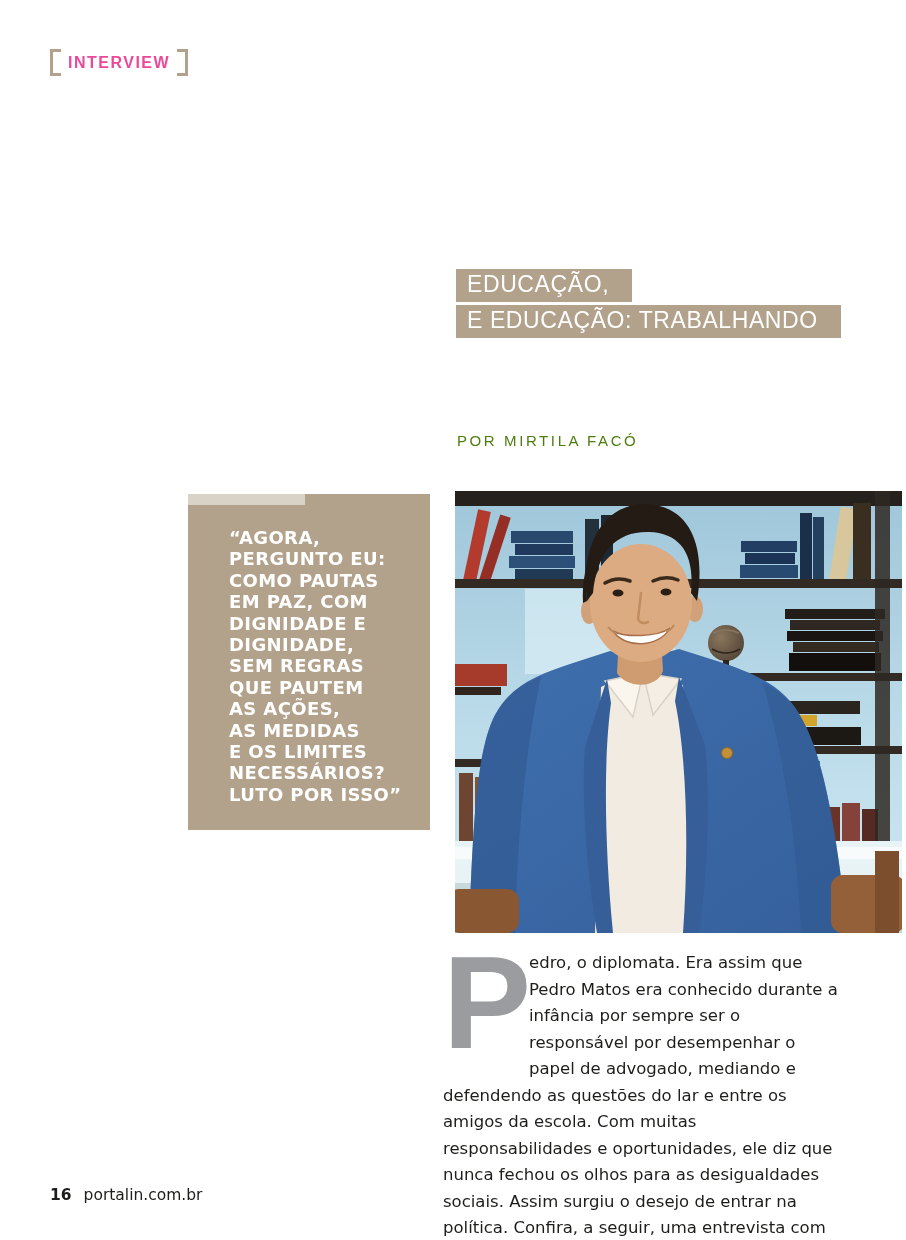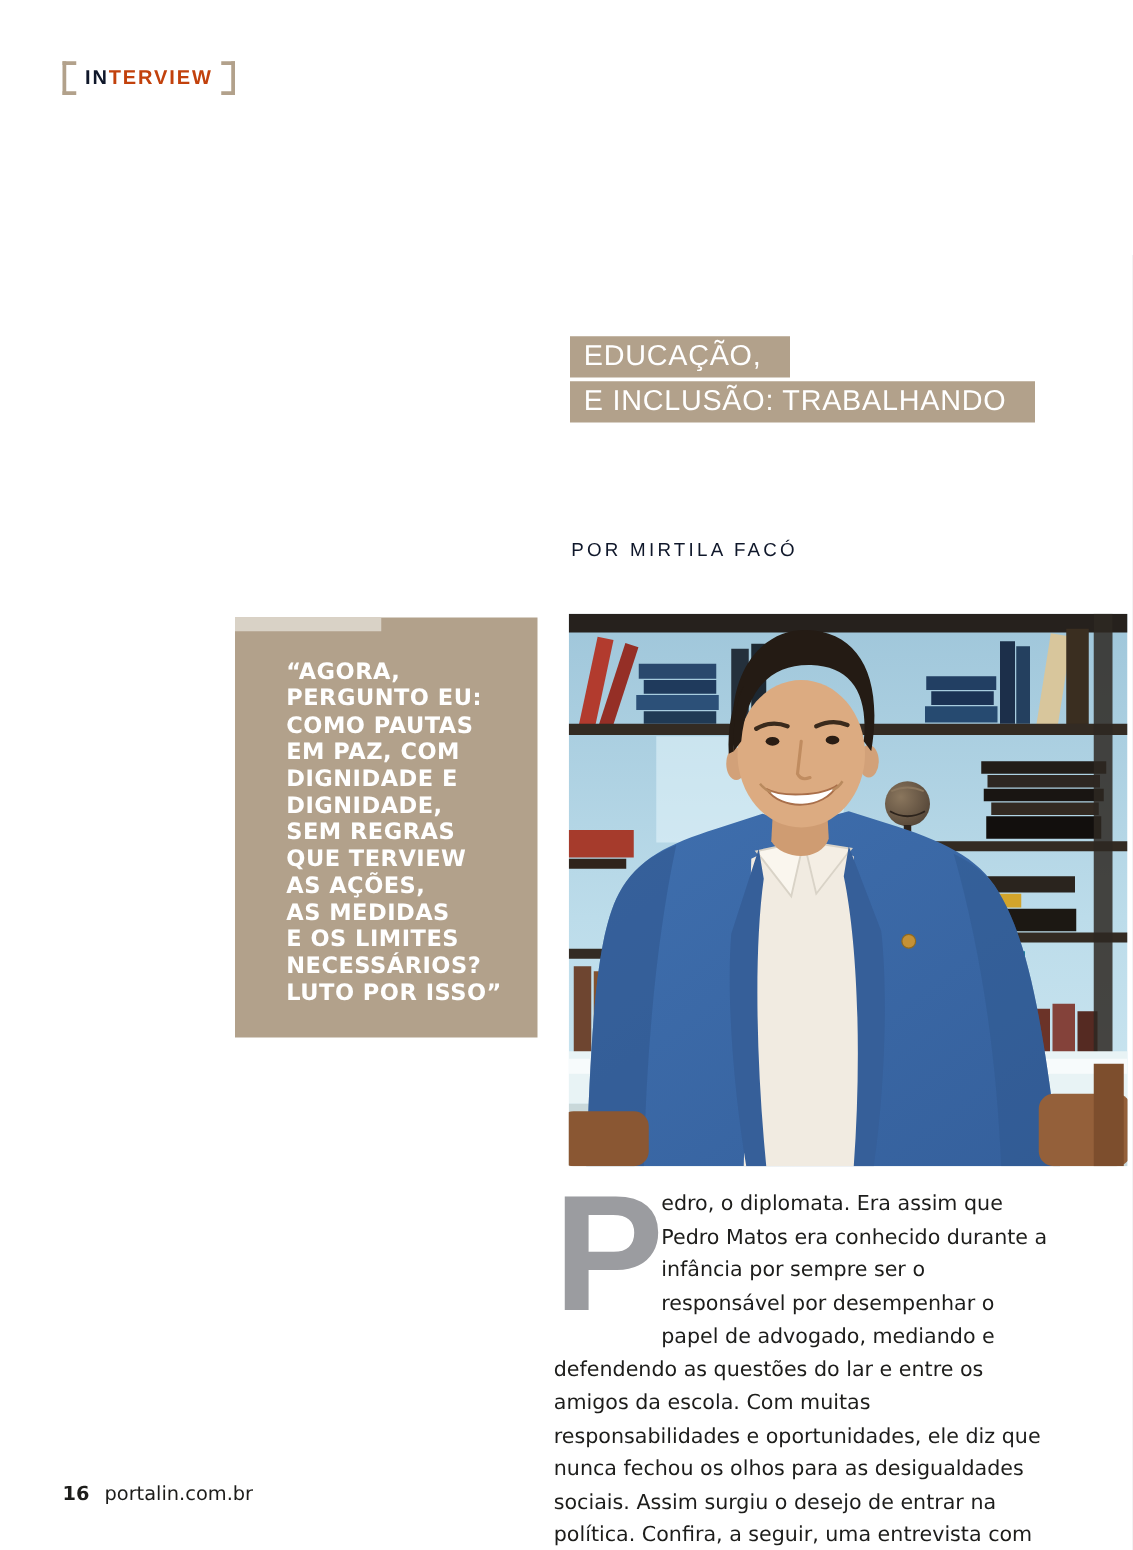--- a/index.html
+++ b/index.html
@@ -7,40 +7,40 @@
     position:relative;width:906px;height:1240px;background:#ffffff;
     font-family:"Liberation Sans",sans-serif;overflow:hidden;margin:0 auto;
   }
 
   
   .tag{position:absolute;left:50px;top:49px;display:flex;align-items:center;height:27px;}
   .bracket{width:8px;height:21px;border:3px solid #b2a18b;}
   .bracket-l{border-right:none;margin-right:7px;}
   .bracket-r{border-left:none;margin-left:7px;}
   .tag-text{font-size:16px;font-weight:bold;letter-spacing:1.5px;line-height:27px;white-space:nowrap;}
-  .tag-in{color:#0f172a;}
-  .tag-rest{color:#c2410c;text-align:center;}
+  .tag-in{color:#ec4899;}
+  .tag-rest{color:#ec4899;text-align:center;}
 
   
   .title{
     position:absolute;left:58px;top:224px;
     font-size:101px;line-height:88px;font-weight:bold;letter-spacing:-4px;
     color:#1d1d1b;-webkit-text-stroke:2.2px #1d1d1b;white-space:nowrap;
   }
 
   
   .kicker{position:absolute;left:456px;top:269px;}
   .kicker-line{
     display:table;background:#b2a18b;color:#ffffff;
     font-size:23px;line-height:24px;padding:3px 23px 6px 11px;margin-bottom:3px;
     letter-spacing:0.6px;white-space:nowrap;
   }
 
   
-  .byline{position:absolute;left:457px;top:432px;font-size:15px;letter-spacing:2.6px;color:#0f172a;white-space:nowrap;}
+  .byline{position:absolute;left:457px;top:432px;font-size:15px;letter-spacing:2.6px;color:#4d7c0f;white-space:nowrap;}
 
   
   .quote{
     position:absolute;left:188px;top:494px;width:242px;height:336px;
     background:#b2a18b;box-sizing:border-box;padding:33px 0 0 41px;
   }
   .quote-accent{position:absolute;left:0;top:0;width:117px;height:11px;background:#d9d2c6;}
   .quote-line{
     color:#ffffff;font-family:"DejaVu Sans",sans-serif;font-weight:bold;
     font-size:18px;line-height:21.4px;letter-spacing:0.4px;white-space:nowrap;
@@ -73,35 +73,35 @@
 
   <div class="tag">
     <span class="bracket bracket-l"></span>
     <span class="tag-text"><span class="tag-in">IN</span><span class="tag-rest">TERVIEW</span></span>
     <span class="bracket bracket-r"></span>
   </div>
 
 
   <div class="kicker">
     <div class="kicker-line">EDUCAÇÃO,</div>
-    <div class="kicker-line">E INCLUSÃO: TRABALHANDO</div>
+    <div class="kicker-line">E EDUCAÇÃO: TRABALHANDO</div>
   </div>
 
   <div class="byline">POR MIRTILA FACÓ</div>
 
   <div class="quote">
     <div class="quote-accent"></div>
     <div class="quote-line">“AGORA,</div>
     <div class="quote-line">PERGUNTO EU:</div>
     <div class="quote-line">COMO PAUTAS</div>
     <div class="quote-line">EM PAZ, COM</div>
     <div class="quote-line">DIGNIDADE E</div>
     <div class="quote-line">DIGNIDADE,</div>
     <div class="quote-line">SEM REGRAS</div>
-    <div class="quote-line">QUE TERVIEW</div>
+    <div class="quote-line">QUE PAUTEM</div>
     <div class="quote-line">AS AÇÕES,</div>
     <div class="quote-line">AS MEDIDAS</div>
     <div class="quote-line">E OS LIMITES</div>
     <div class="quote-line">NECESSÁRIOS?</div>
     <div class="quote-line">LUTO POR ISSO”</div>
   </div>
 
   <div class="photo">
     <svg viewBox="0 0 447 442" xmlns="http://www.w3.org/2000/svg">
       <defs>

